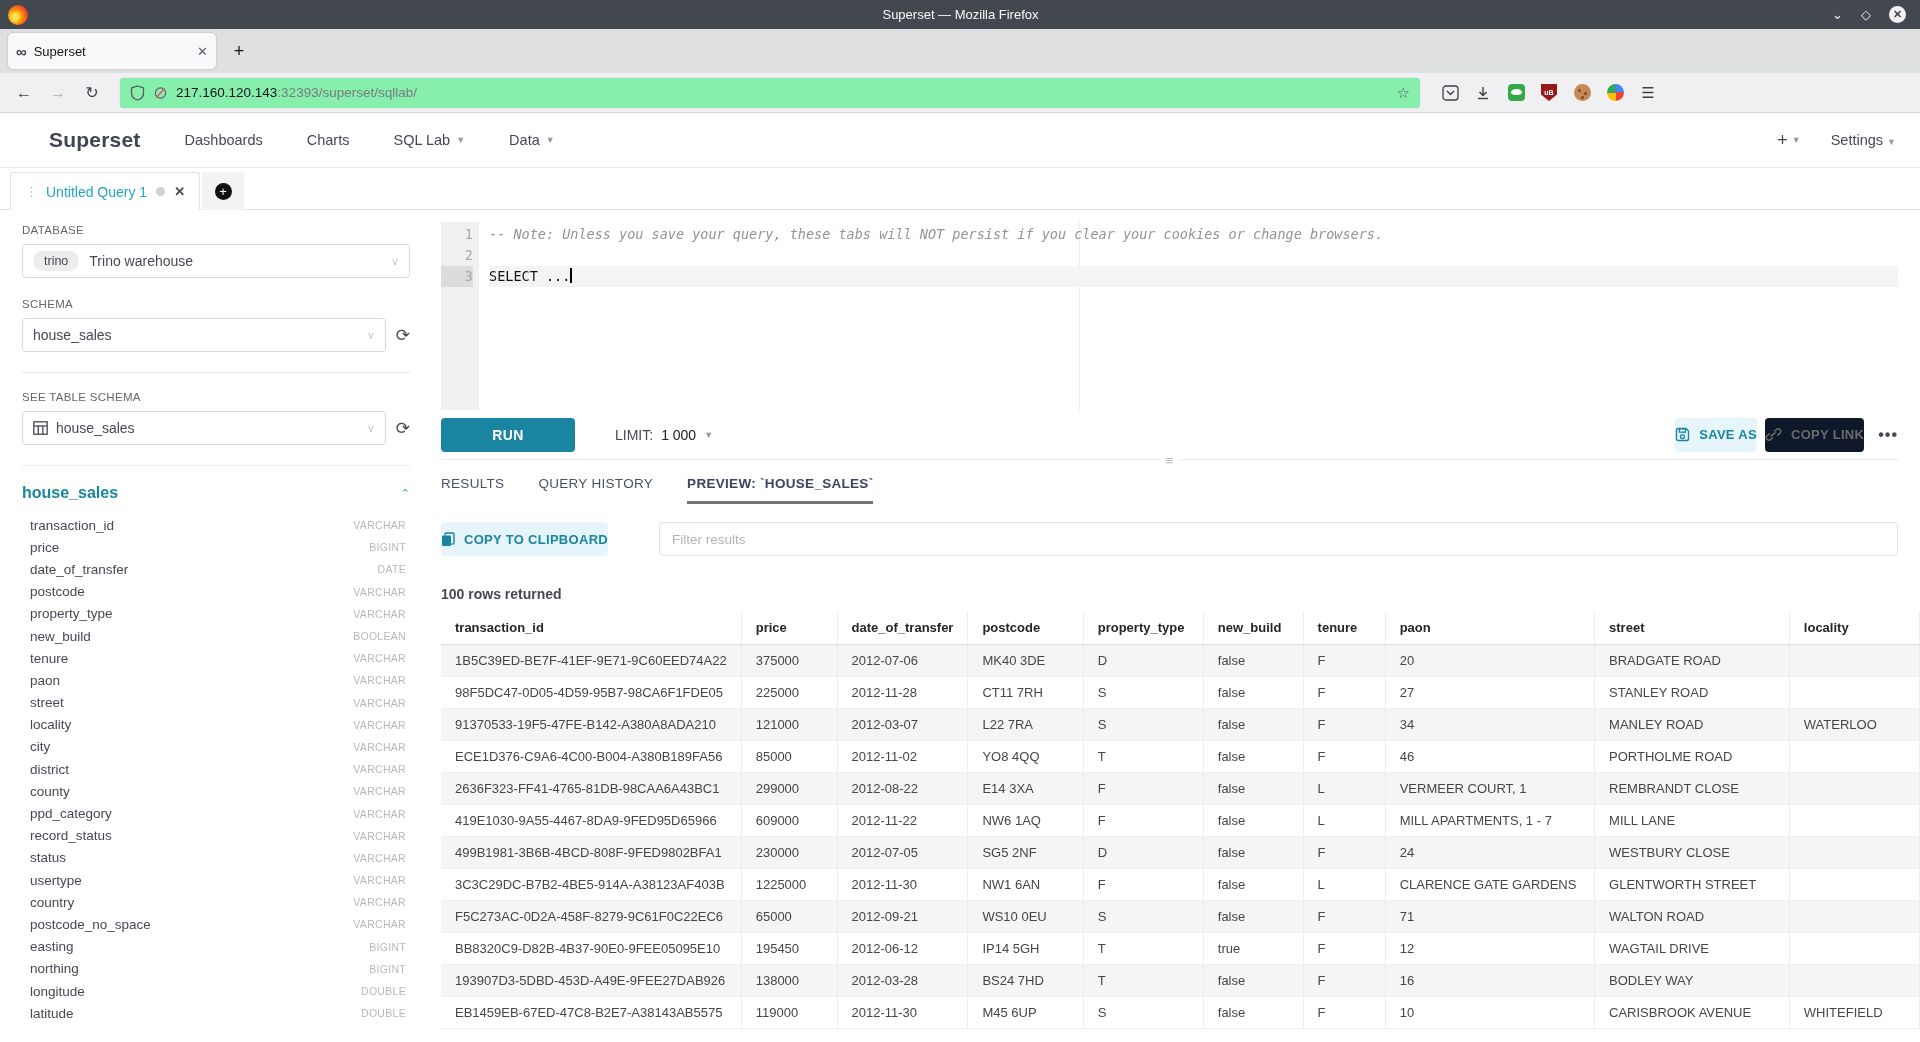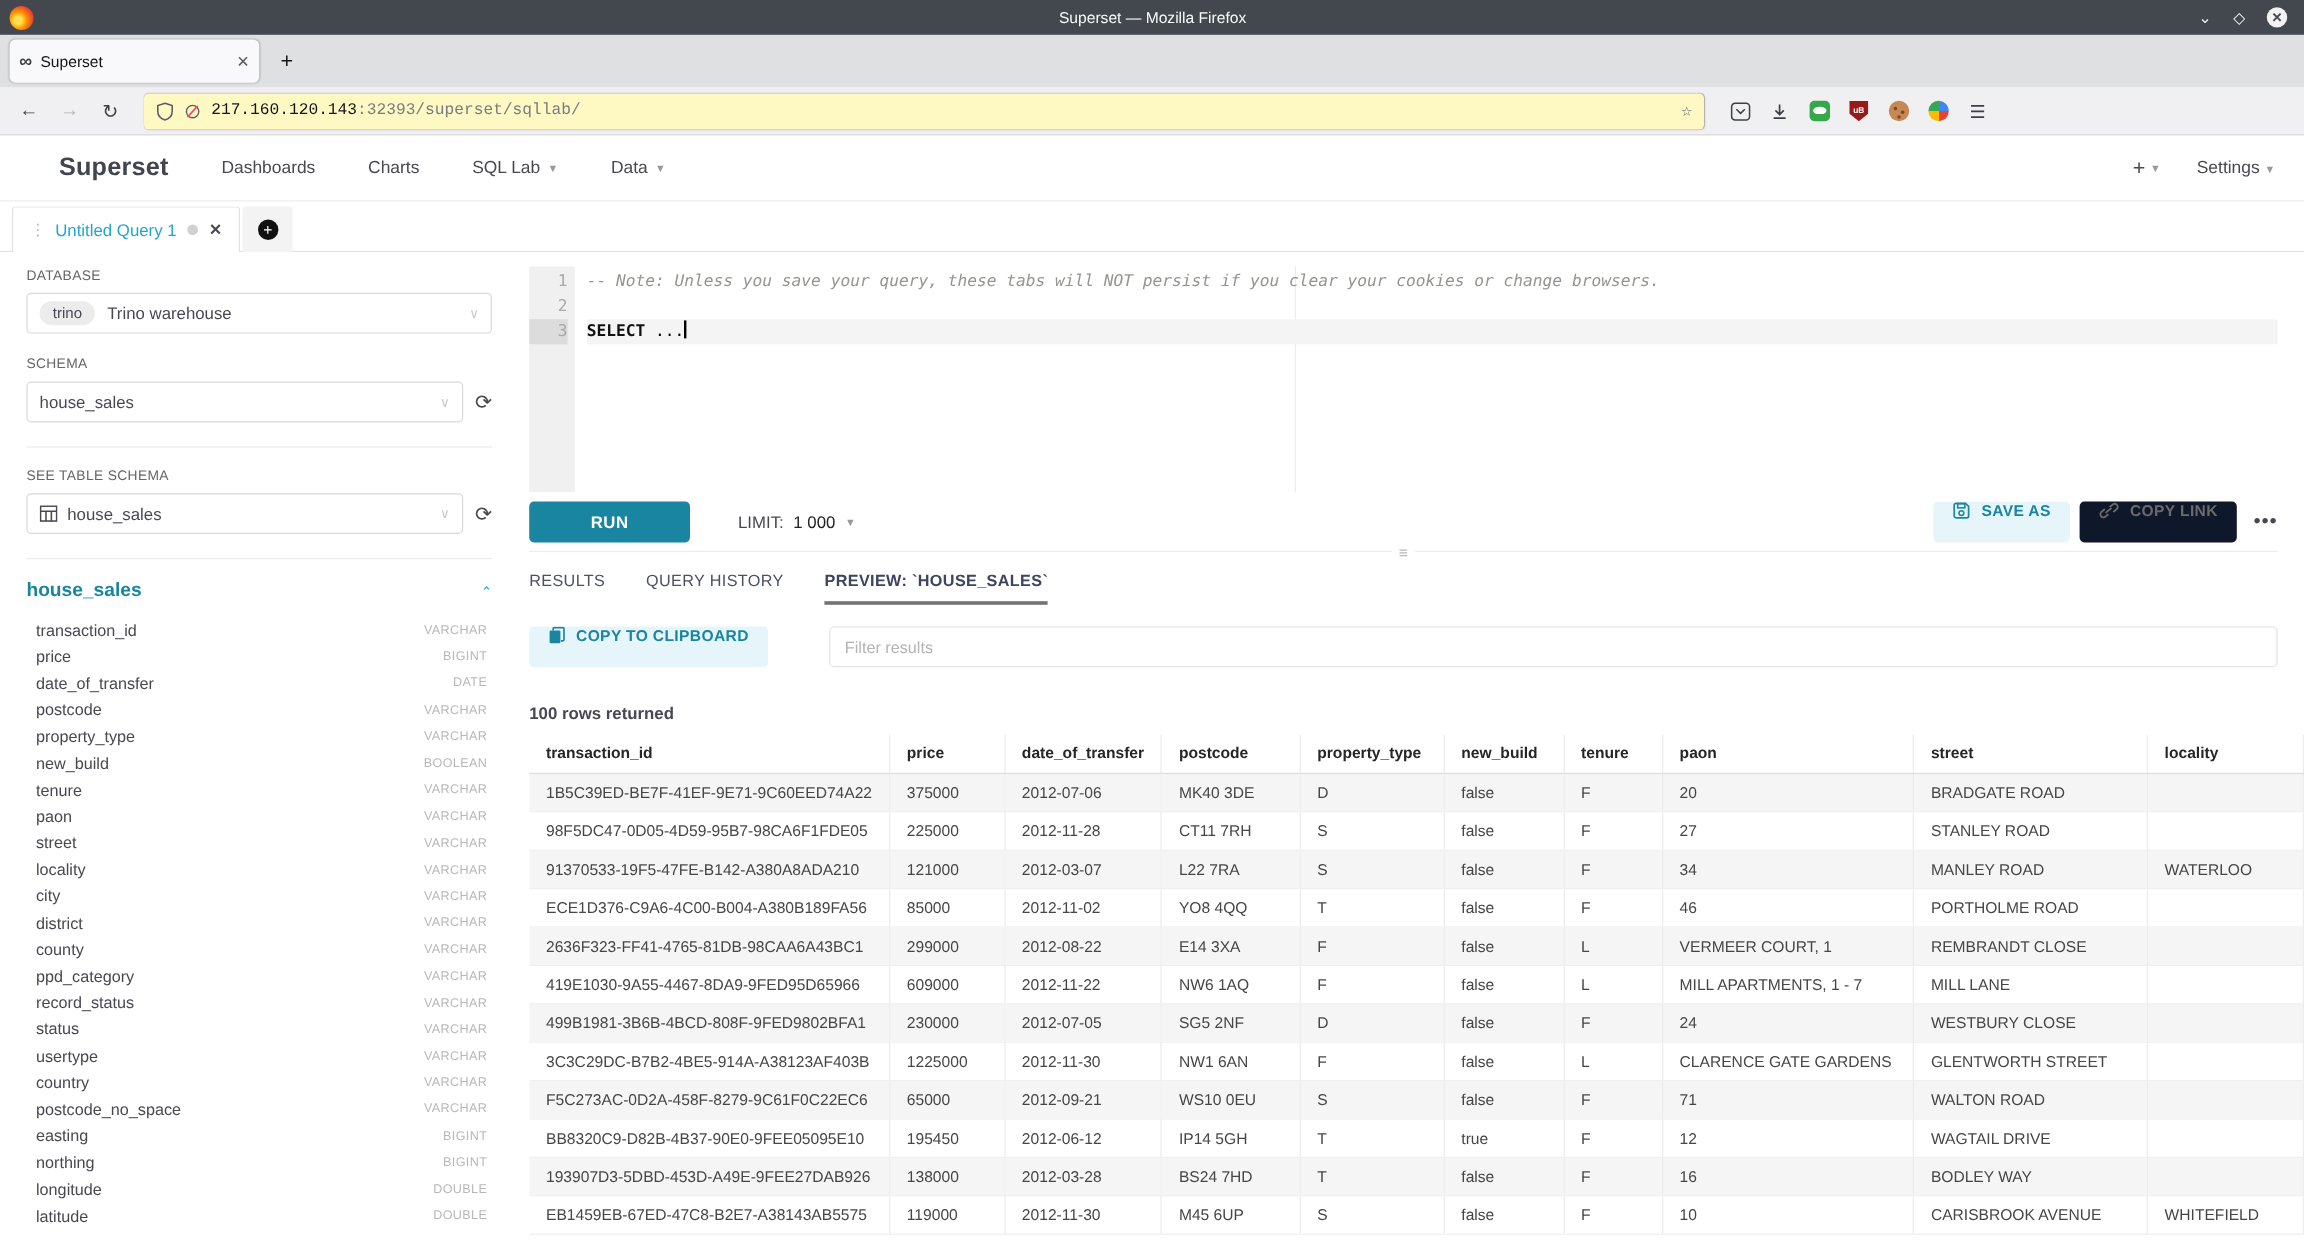--- a/index.html
+++ b/index.html
@@ -24,23 +24,23 @@
   .ff-tab .inf { font-weight:bold; font-size:15px; color:#3b3f46; margin-right:7px; }
   .ff-tab-close { margin-left:auto; color:#5b5b66; font-size:13px; }
   .ff-newtab { width:30px; height:30px; margin:0 0 7px 8px; display:flex; align-items:center;
                justify-content:center; font-size:18px; color:#15141a; border-radius:4px; }
 
   .toolbar { height:40px; background:#f0f0f2; border-bottom:1px solid #d4d4d6;
              display:flex; align-items:center; padding:0 10px; gap:6px; }
   .nav-btn { width:28px; height:28px; display:flex; align-items:center; justify-content:center;
              font-size:16px; color:#3b3f46; border-radius:4px; }
   .nav-btn.disabled { color:#b1b1b3; }
-  .urlbar { flex:0 0 1300px; height:30px; background:#fef9c3; border-radius:4px; margin-left:8px;
+  .urlbar { flex:0 0 1300px; height:30px; background:#86efac; border-radius:4px; margin-left:8px;
             display:flex; align-items:center; padding:0 10px; box-shadow:0 0 1px rgba(0,0,0,.3);
-            font-size:13.5px;font-family:Liberation Mono, monospace; }
+            font-size:13.5px; }
   .urlbar .host { color:#15141a; }
   .urlbar .path { color:#7a7a82; }
   .url-ico { margin-right:8px; display:flex; align-items:center; }
   .star { margin-left:auto; color:#5b5b66; font-size:15px; }
   .tb-icons { display:flex; align-items:center; gap:13px; margin-left:14px; }
   .tb-ico { width:20px; height:20px; display:flex; align-items:center; justify-content:center;
             font-size:15px; color:#3b3f46; }
   .ext-mask { width:17px; height:17px; border-radius:4px; background:#35a849; position:relative; }
   .ext-mask:after { content:""; position:absolute; inset:5px 3px 6px 3px; background:#fff; border-radius:50% 50% 40% 40%; }
   .ext-ublock { width:16px; height:17px; background:#991818; color:#fff; font-size:7px; font-weight:bold;
@@ -105,31 +105,31 @@
   .editor { height:188px; display:flex; font-family:"DejaVu Sans Mono", monospace; font-size:13.5px;
             position:relative; background:#fff; }
   .gutter { width:38px; background:#f0f0f0; color:#a9a9a9; text-align:right;
             padding:2px 6px 0 0; line-height:21px; }
   .gutter .ln.active { background:#dcdcdc; display:block; }
   .code { flex:1; padding:2px 0 0 10px; line-height:21px; position:relative; }
   .code .print-margin { position:absolute; left:600px; top:0; bottom:0; border-left:1px solid #ececec; }
   .code-line { white-space:pre; position:relative; }
   .code-line.active { background:#f4f4f4; }
   .comment { color:#93958f; font-style:italic; }
-  .kw { font-weight:bold; color:#111; }
+  .kw { font-weight:normal; color:#111; }
   .cursor { display:inline-block; width:2px; height:15px; background:#000; vertical-align:-2px; }
 
   .runbar { height:50px; display:flex; align-items:center; border-bottom:1px solid #e6eef2; position:relative; }
   .run-btn { width:134px; height:34px; background:#1985a0; color:#fff; border:none; border-radius:4px;
              font-size:14px; font-weight:bold; letter-spacing:.4px; }
   .limit { display:flex; align-items:center; gap:8px; margin-left:40px; font-size:14px; color:#484852; }
   .limit .val { color:#222; }
   .runbar-right { margin-left:auto; display:flex; align-items:center; gap:8px; }
-  .pill-btn { height:34px; border:none; border-radius:4px; display:flex; align-items:flex-start; gap:9px;
-              padding:0 16px; font-size:13px; font-weight:bold; letter-spacing:.3px; }
+  .pill-btn { height:34px; border:none; border-radius:4px; display:flex; align-items:center; gap:9px;
+              padding:0 0; font-size:13px; font-weight:bold; letter-spacing:.3px; }
   .saveas { background:#e6f5fa; color:#1985a0; }
   .copylink { background:#0f172a; color:#6b6b6b; }
   .more-dots { font-size:16px; color:#484852; letter-spacing:1px; margin-left:6px; font-weight:bold; }
   .drag-handle { position:absolute; left:50%; bottom:-7px; transform:translateX(-50%);
                  color:#b9b9b9; font-size:13px; background:#fff; padding:0 6px; line-height:10px; }
 
   .south-tabs { display:flex; gap:34px; margin-top:16px; font-size:13.5px; color:#4a5160; }
   .s-tab { padding-bottom:10px; letter-spacing:.3px; }
   .s-tab.active { color:#3d4560; border-bottom:3px solid #737373; font-weight:bold; }
 

